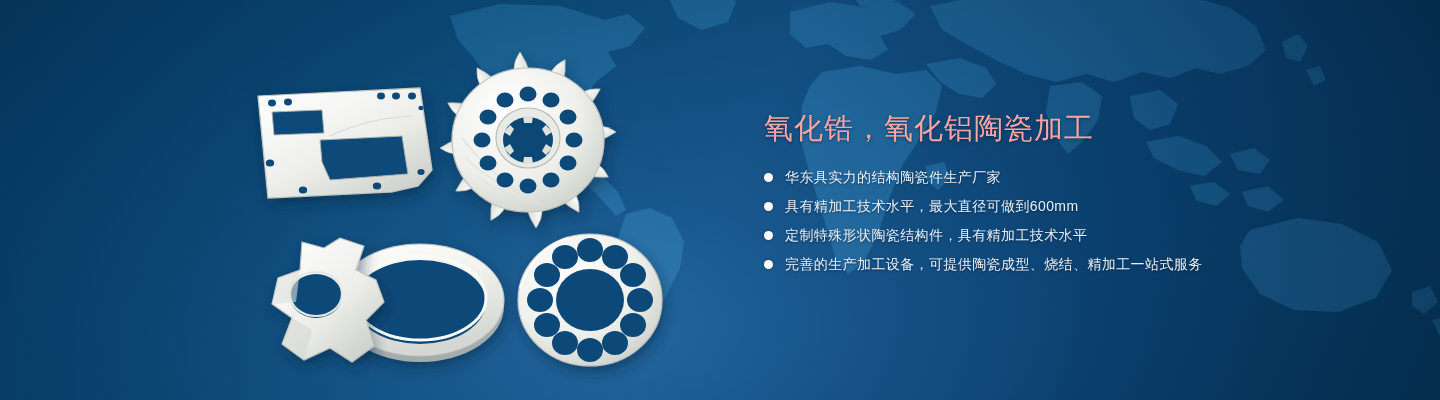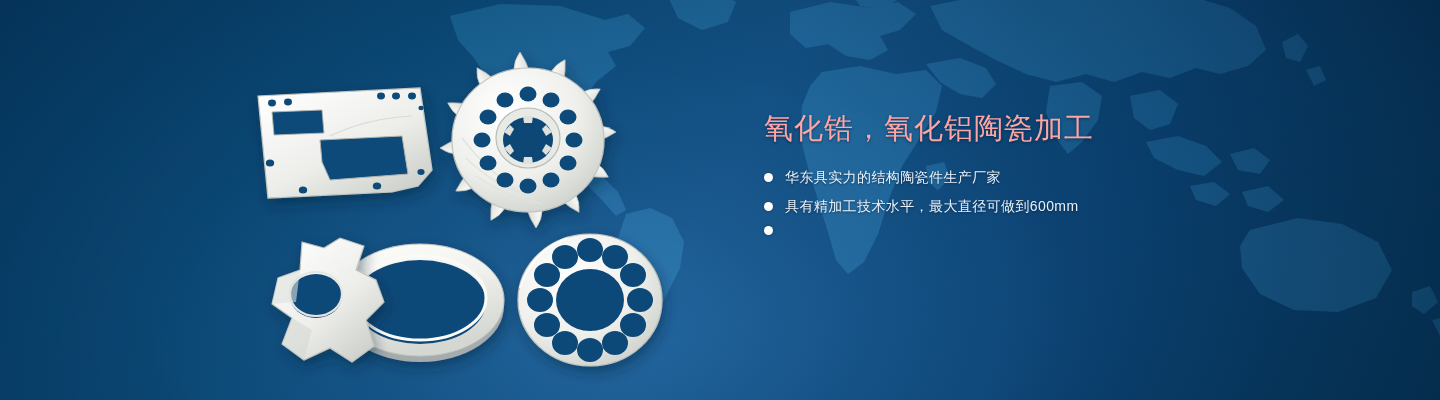--- a/index.html
+++ b/index.html
@@ -339,17 +339,22 @@
       <li class="bullet">
         <span class="bullet-dot"></span>
         <span class="bullet-text">华东具实力的结构陶瓷件生产厂家</span>
       </li>
       <li class="bullet">
         <span class="bullet-dot"></span>
         <span class="bullet-text">具有精加工技术水平，最大直径可做到600mm</span>
       </li>
       <li class="bullet">
         <span class="bullet-dot"></span>
+        <span class="bullet-text">定制特殊形状陶瓷结构件，具有精加工技术水平</span>
+      </li>
+      <li class="bullet">
+        <span class="bullet-dot"></span>
+        <span class="bullet-text">完善的生产加工设备，可提供陶瓷成型、烧结、精加工一站式服务</span>
       </li>
     </ul>
   </div>
 
 </div>
 
 </body></html>

